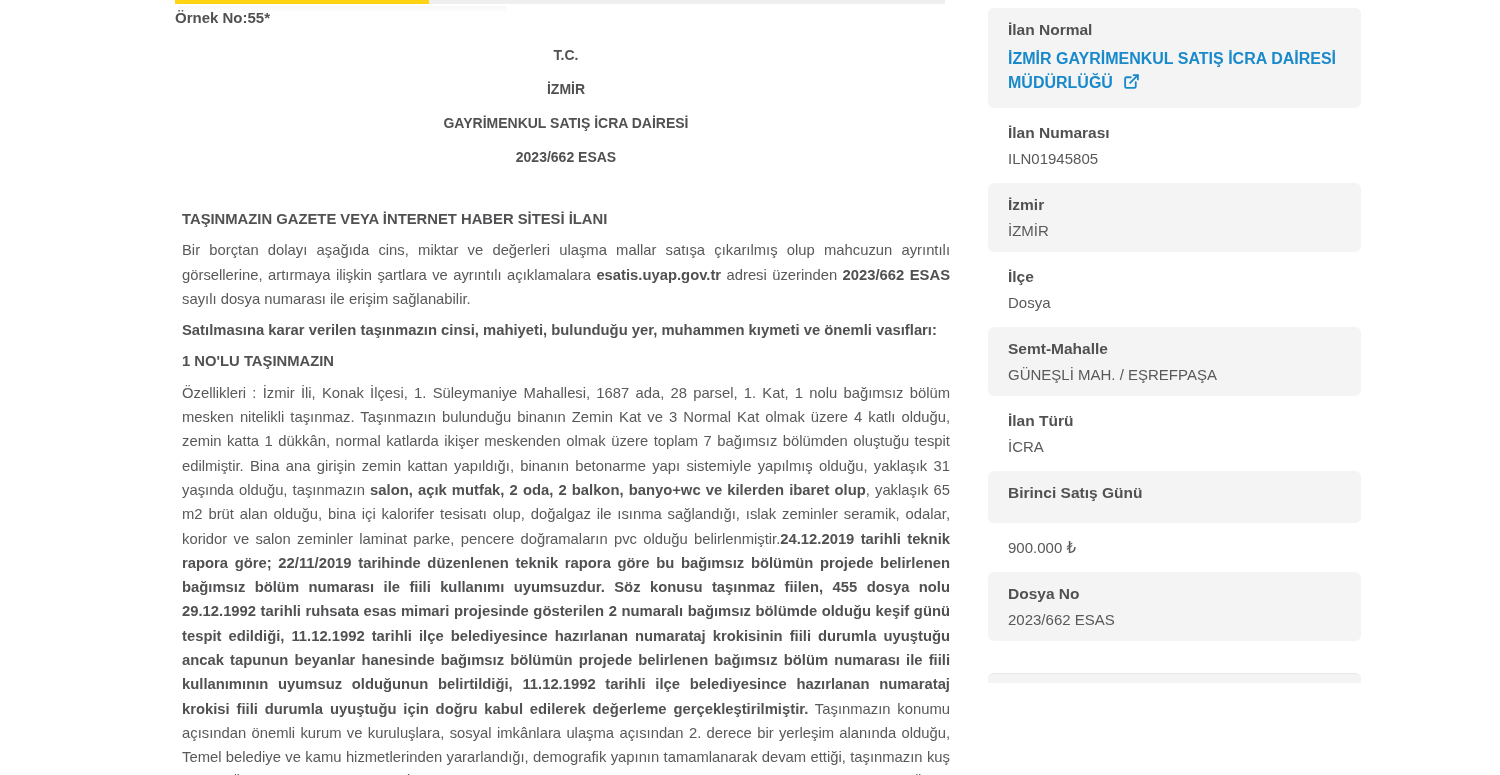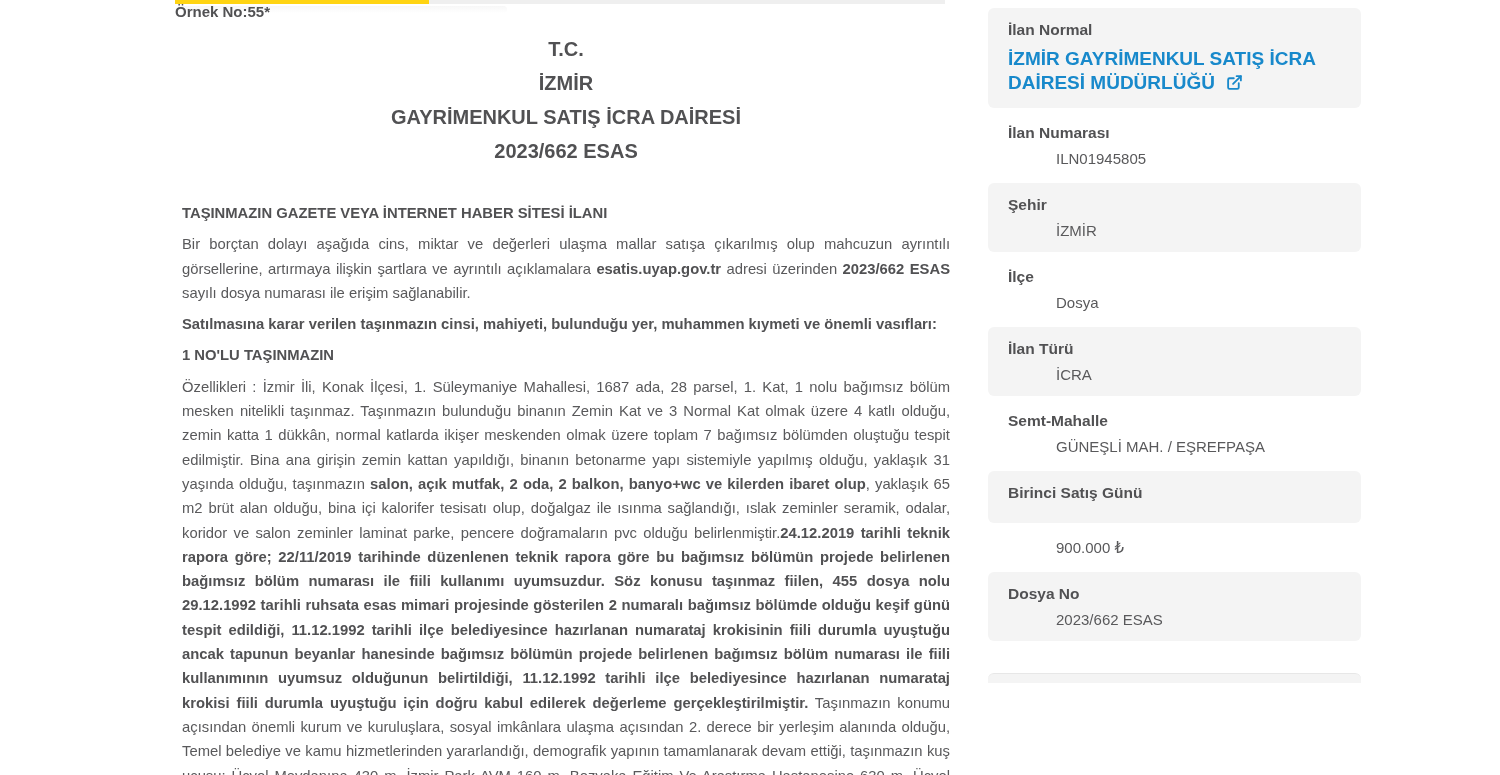--- a/index.html
+++ b/index.html
@@ -12,35 +12,35 @@
 
   
   .topbar{position:absolute;left:175px;top:0;width:770px;height:4px;
     background:var(--track,#efefef);}
   .topbar-fill{width:252px;height:4px;background:var(--accent,#ffd412);}
   .topbar-shadow{position:absolute;left:177px;top:6px;width:330px;height:7px;
     background:linear-gradient(to bottom,#f7f7f7,#ffffff);border-radius:4px;}
 
   
   .doc{position:absolute;left:175px;top:0;width:782px;color:var(--text,#59595b);}
-  .ornek{margin-top:3px;font-weight:bold;font-size:15px;color:var(--heading,#515153);}
-  .titles{margin-top:12px;text-align:center;font-weight:bold;font-size:20px;
+  .ornek{margin-top:9px;font-weight:bold;font-size:15px;color:var(--heading,#515153);}
+  .titles{margin-top:12px;text-align:center;font-weight:bold;font-size:14px;
     line-height:34px;color:var(--heading,#515153);}
   .article{margin-top:33px;font-size:14.8px;line-height:24.3px;text-align:justify;}
   .para{margin:7px;}
   .article .b{font-weight:bold;color:var(--heading,#515153);}
 
   
   .sidebar{position:absolute;left:988px;top:8px;width:373px;}
   .card{border-radius:6px;padding:13px 20px;margin-bottom:3px;box-sizing:border-box;}
   .card:nth-child(odd){background:var(--card,#f4f4f4);}
   .card .label{font-weight:bold;font-size:15.5px;color:var(--heading,#4e4e50);
     margin-bottom:8px;line-height:18px;}
-  .card .value{font-size:15px;color:var(--text,#4e4e50);line-height:17px;margin-left:48px;}
-  .card a{color:var(--link,#1889cb);font-weight:bold;font-size:19px;
+  .card .value{font-size:15px;color:var(--text,#4e4e50);line-height:17px;}
+  .card a{color:var(--link,#1889cb);font-weight:bold;font-size:16px;
     line-height:24px;text-decoration:none;display:block;cursor:pointer;}
   .card a svg{width:17px;height:17px;vertical-align:-2px;margin-left:6px;}
   .card.partial{height:10px;padding:0;margin:0;background:var(--card,#f4f4f4);
     border-radius:6px 6px 0 0;border-top:1px solid #e7e7e7;}
 </style>
 </head>
 <body style="--accent: #FFD412; --track: #EFEFEF; --card: #F4F4F4; --link: #1889CB; --text: #59595B; --heading: #515153;">
 
 <div class="page">
 
@@ -73,34 +73,34 @@
               <path d="M18 13v6a2 2 0 0 1-2 2H5a2 2 0 0 1-2-2V8a2 2 0 0 1 2-2h6"></path>
               <polyline points="15 3 21 3 21 9"></polyline>
               <line x1="10" y1="14" x2="21" y2="3"></line>
             </svg></span></a>
       </div>
       <div class="card">
         <div class="label">İlan Numarası</div>
         <div class="value">ILN01945805</div>
       </div>
       <div class="card">
-        <div class="label">Şehir</div>
+        <div class="label">İzmir</div>
         <div class="value">İZMİR</div>
       </div>
       <div class="card">
         <div class="label">İlçe</div>
         <div class="value">Dosya</div>
       </div>
       <div class="card">
+        <div class="label">Semt-Mahalle</div>
+        <div class="value">GÜNEŞLİ MAH. / EŞREFPAŞA</div>
+      </div>
+      <div class="card">
         <div class="label">İlan Türü</div>
         <div class="value">İCRA</div>
-      </div>
-      <div class="card">
-        <div class="label">Semt-Mahalle</div>
-        <div class="value">GÜNEŞLİ MAH. / EŞREFPAŞA</div>
       </div>
       <div class="card">
         <div class="label">Birinci Satış Günü</div>
       </div>
       <div class="card">
         <div class="value">900.000 ₺</div>
       </div>
       <div class="card">
         <div class="label">Dosya No</div>
         <div class="value">2023/662 ESAS</div>

